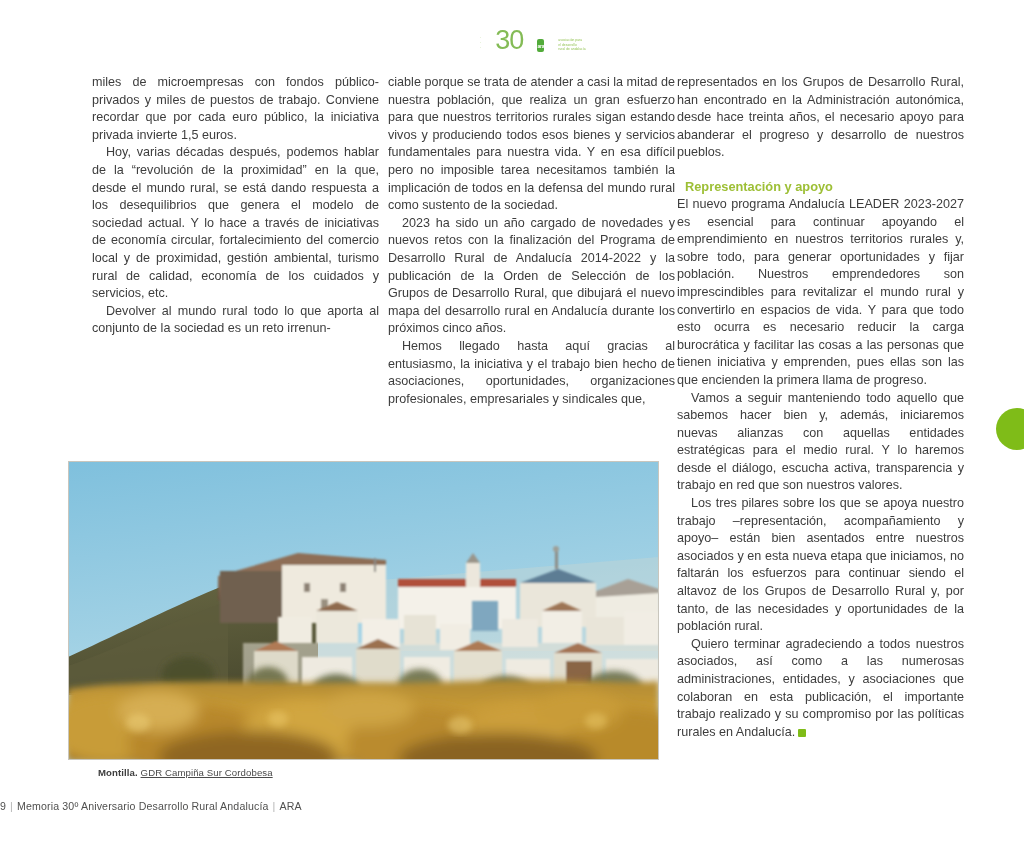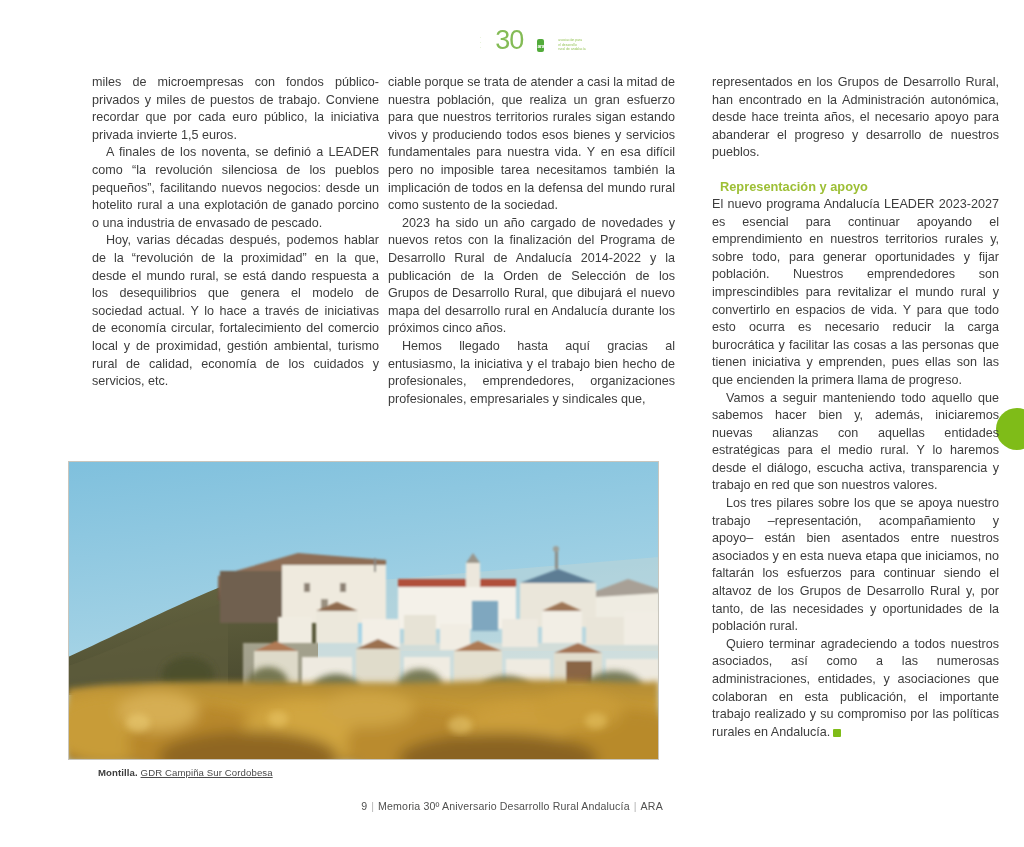--- a/index.html
+++ b/index.html
@@ -97,21 +97,21 @@
     width: 287px;
     font-size: 12.6px;
     line-height: 17.6px;
     text-align: justify;
     text-justify: inter-word;
     color: #3d3d3d;
     hyphens: none;
   }
   #col1 { left: 68px; margin-left: 24px; }
   #col2 { left: 388px; }
-  #col3 { left: 712px; }
+  #col3 { left: 677px; }
 
   .col p {
     margin: 0;
   }
   .col p + p {
     text-indent: 14px;
   }
 
   .section-head {
     color: #9dbf35;
@@ -167,21 +167,20 @@
     text-decoration: underline;
     color: #4a4a4a;
   }
 
   
   #footer {
     position: absolute;
     left: 0;
     right: 0;
     top: 800px;
-    text-align: center;
     font-size: 10.6px;
     color: #50504f;
     letter-spacing: .15px;
   }
   #footer .sep {
     color: #b3b3b3;
     padding: 0 4px;
   }
   #footer .pagenum {
     color: #50504f;
@@ -200,28 +199,28 @@
       <span>asociación para</span>
       <span>el desarrollo</span>
       <span>rural de andalucía</span>
     </span>
   </div>
 
   <div id="right-dot"></div>
 
   <div class="col" id="col1">
     <p>miles de microempresas con fondos público-privados y miles de puestos de trabajo. Conviene recordar que por cada euro público, la iniciativa privada invierte 1,5 euros.</p>
-    <p>A finales de los noventa, se definió a LEADER como “la revolución silenciosa de los pueblos pequeños”, facilitando nuevos negocios: desde un hotelito rural a una explotación de ganado porcino o una industria de envasado de pescado.</p>
     <p>Hoy, varias décadas después, podemos hablar de la “revolución de la proximidad” en la que, desde el mundo rural, se está dando respuesta a los desequilibrios que genera el modelo de sociedad actual. Y lo hace a través de iniciativas de economía circular, fortalecimiento del comercio local y de proximidad, gestión ambiental, turismo rural de calidad, economía de los cuidados y servicios, etc.</p>
+    <p>Devolver al mundo rural todo lo que aporta al conjunto de la sociedad es un reto irrenun-</p>
   </div>
 
   <div class="col" id="col2">
     <p>ciable porque se trata de atender a casi la mitad de nuestra población, que realiza un gran esfuerzo para que nuestros territorios rurales sigan estando vivos y produciendo todos esos bienes y servicios fundamentales para nuestra vida. Y en esa difícil pero no imposible tarea necesitamos también la implicación de todos en la defensa del mundo rural como sustento de la sociedad.</p>
     <p>2023 ha sido un año cargado de novedades y nuevos retos con la finalización del Programa de Desarrollo Rural de Andalucía 2014-2022 y la publicación de la Orden de Selección de los Grupos de Desarrollo Rural, que dibujará el nuevo mapa del desarrollo rural en Andalucía durante los próximos cinco años.</p>
-    <p>Hemos llegado hasta aquí gracias al entusiasmo, la iniciativa y el trabajo bien hecho de profesionales, emprendedores, organizaciones profesionales, empresariales y sindicales que,</p>
+    <p>Hemos llegado hasta aquí gracias al entusiasmo, la iniciativa y el trabajo bien hecho de asociaciones, oportunidades, organizaciones profesionales, empresariales y sindicales que,</p>
   </div>
 
   <div class="col" id="col3">
     <p>representados en los Grupos de Desarrollo Rural, han encontrado en la Administración autonómica, desde hace treinta años, el necesario apoyo para abanderar el progreso y desarrollo de nuestros pueblos.</p>
     <p class="section-head">Representación y apoyo</p>
     <p style="text-indent:0">El nuevo programa Andalucía LEADER 2023-2027 es esencial para continuar apoyando el emprendimiento en nuestros territorios rurales y, sobre todo, para generar oportunidades y fijar población. Nuestros emprendedores son imprescindibles para revitalizar el mundo rural y convertirlo en espacios de vida. Y para que todo esto ocurra es necesario reducir la carga burocrática y facilitar las cosas a las personas que tienen iniciativa y emprenden, pues ellas son las que encienden la primera llama de progreso.</p>
     <p>Vamos a seguir manteniendo todo aquello que sabemos hacer bien y, además, iniciaremos nuevas alianzas con aquellas entidades estratégicas para el medio rural. Y lo haremos desde el diálogo, escucha activa, transparencia y trabajo en red que son nuestros valores.</p>
     <p>Los tres pilares sobre los que se apoya nuestro trabajo –representación, acompañamiento y apoyo– están bien asentados entre nuestros asociados y en esta nueva etapa que iniciamos, no faltarán los esfuerzos para continuar siendo el altavoz de los Grupos de Desarrollo Rural y, por tanto, de las necesidades y oportunidades de la población rural.</p>
     <p><span>Quiero terminar agradeciendo a todos nuestros asociados, así como a las numerosas administraciones, entidades, y asociaciones que colaboran en esta publicación, el importante trabajo realizado y su compromiso por las políticas rurales en Andalucía.</span><span class="endmark"></span></p>
   </div>

